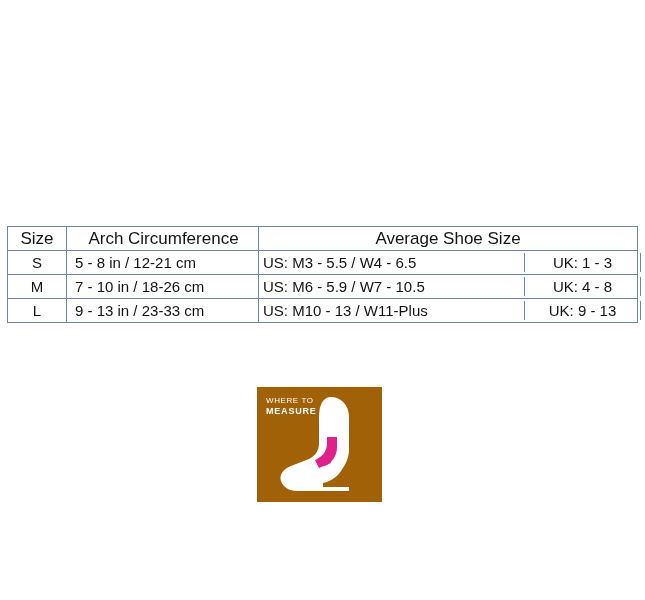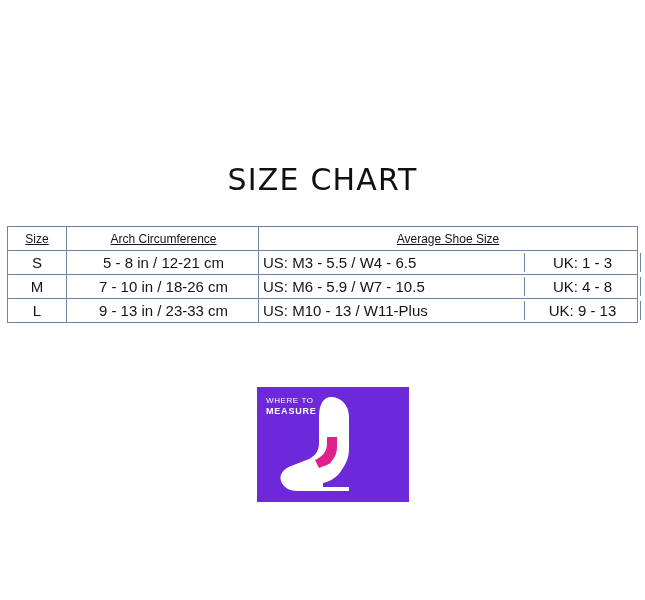--- a/index.html
+++ b/index.html
@@ -47,26 +47,25 @@
   table.size-chart td,
   table.size-chart th {
     border: 1px solid #6c86a8;
     padding: 1px 6px;
     font-weight: 400;
     height: 21px;
     vertical-align: middle;
     white-space: nowrap;
   }
   .col-size { width: 46px; text-align: center; }
-  .col-arch { width: 177px; text-align: center; padding-left: 8px !important; }
+  .col-arch { width: 177px; text-align: left; padding-left: 8px !important; }
   .col-shoe { text-align: center; }
   .hdr-size, .hdr-arch, .hdr-shoe {
     text-align: center;
-    font-size: 12px;
-    text-decoration: underline;
+    font-size: 17px;
   }
   .hdr-arch { text-align: center; }
   .size-label {
     font-weight: bold;
     font-size: 15px;
     text-align: center;
   }
   .size-label.small-xxl { font-size: 14px; }
   .shoe-cell {
     padding: 0 !important;
@@ -94,23 +93,23 @@
     flex: 1 1 auto;
     text-align: center;
     padding: 1px 4px;
     box-sizing: border-box;
     border-left: 1px solid #6c86a8;
   }
   .figure {
     position: absolute;
     left: 257px;
     top: 387px;
-    width: 152px;
+    width: 125px;
     height: 115px;
-    background: #6d28d9;
+    background: #a16207;
     overflow: hidden;
   }
   .figure-label {
     position: absolute;
     left: 9px;
     top: 8px;
     color: #ffffff;
     font-size: 8px;
     letter-spacing: 0.6px;
     line-height: 11px;
@@ -127,21 +126,20 @@
     top: 505px;
     width: 645px;
     height: 95px;
   }
 </style>
 </head>
 <body>
 
 <div class="page">
 
-  <h1 class="title">SIZE CHART</h1>
 
   <div class="table-wrap">
     <table class="size-chart">
       <thead>
         <tr>
           <th class="col-size hdr-size">Size</th>
           <th class="col-arch hdr-arch">Arch Circumference</th>
           <th class="col-shoe hdr-shoe">Average Shoe Size</th>
         </tr>
       </thead>

